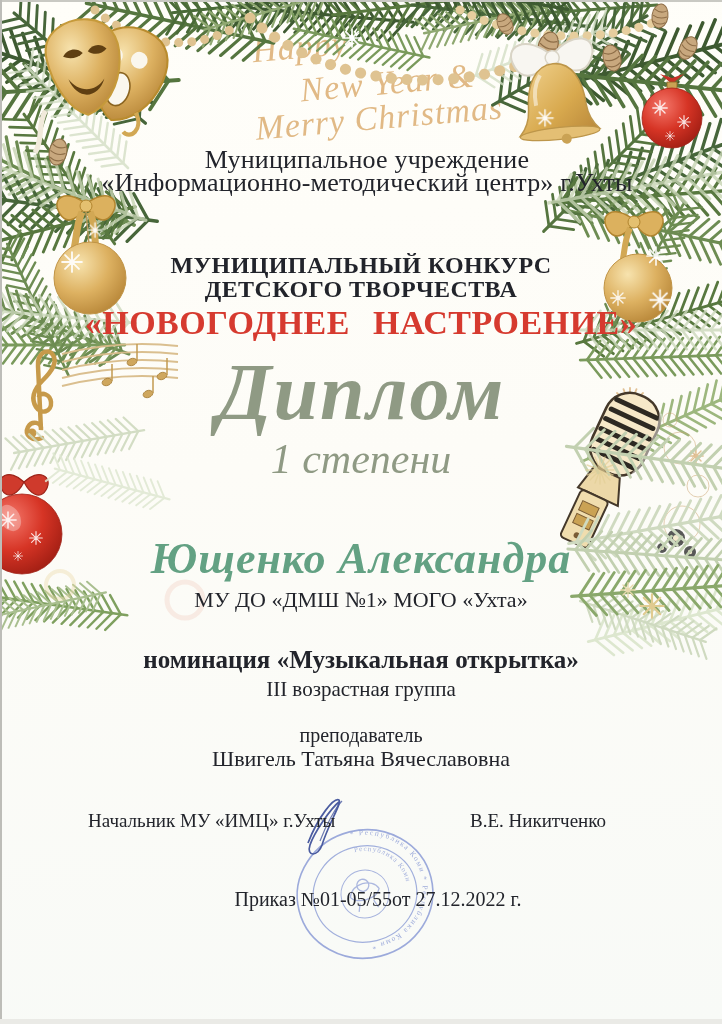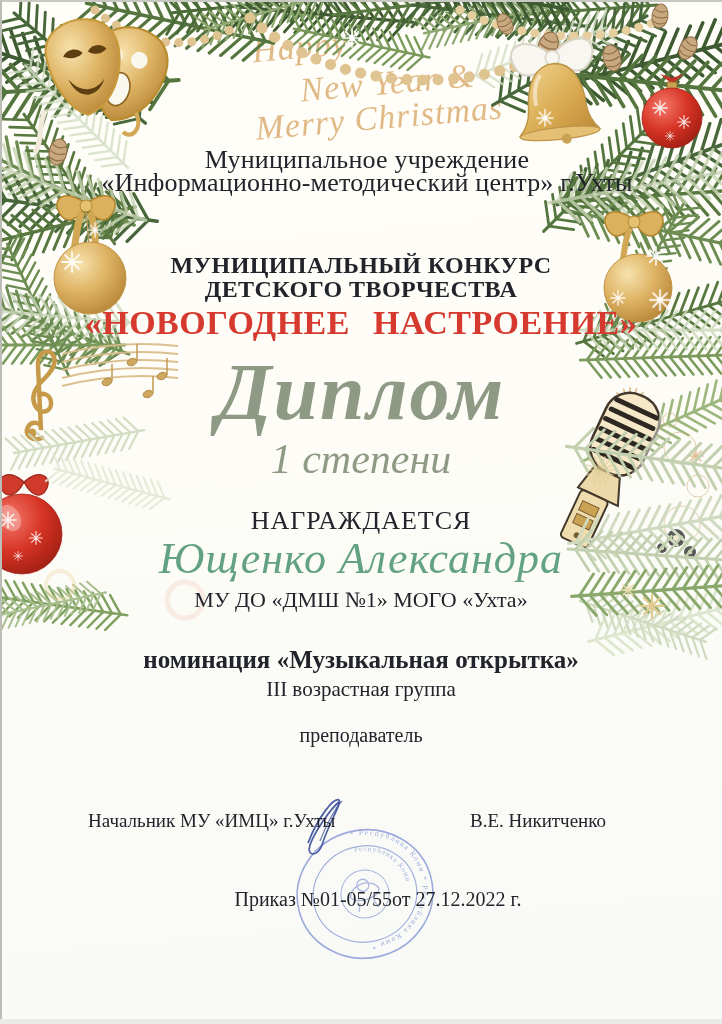--- a/index.html
+++ b/index.html
@@ -11,21 +11,21 @@
   .edge-left{position:absolute;left:0;top:0;bottom:0;width:2px;background:#bdbdb8;z-index:6;}
   .edge-top{position:absolute;left:0;top:0;right:0;height:2px;background:#c9c9c3;z-index:6;}
   .edge-bottom{position:absolute;left:0;bottom:0;right:0;height:5px;background:#eaeae6;z-index:6;}
   .t{position:absolute;left:0;right:0;text-align:center;color:#22242b;line-height:1.12;z-index:3;}
   .org{font-size:26px;letter-spacing:.2px;padding-left:12px;}
   .contest{font-size:24px;font-weight:bold;letter-spacing:.4px;}
   .red-title{font-size:34px;font-weight:bold;color:#d63a2f;word-spacing:14px;letter-spacing:.5px;font-family:Liberation Serif, serif;}
   .diploma{font-size:80px;font-weight:bold;font-style:italic;color:#8f9a84;letter-spacing:2px;}
   .degree{font-size:42px;font-weight:normal;font-style:italic;color:#8f9a84;}
   .award-label{font-size:26px;letter-spacing:1px;}
-  .award-name{font-size:44px;font-weight:normal;font-style:italic;color:#63a183;letter-spacing:1px;}
+  .award-name{font-size:44px;font-weight:bold;font-style:italic;color:#63a183;letter-spacing:1px;}
   .school{font-size:22px;}
   .nomination{font-size:25px;font-weight:bold;}
   .group{font-size:21px;}
   .teacher-label{font-size:20px;}
   .teacher-name{font-size:22px;}
   .sig-row{position:absolute;top:810px;left:0;right:0;font-size:19px;color:#22242b;z-index:3;}
   .sig-left{position:absolute;left:88px;top:0;}
   .sig-right{position:absolute;left:470px;top:0;}
   .order{font-size:20px;margin-left:34px;}
   .watermark{position:absolute;left:0;top:0;right:0;z-index:1;color:#dcae72;opacity:.85;
@@ -323,28 +323,28 @@
   <div class="t org" style="top:168px">«Информационно-методический центр» г.Ухты</div>
 
   <div class="t contest" style="top:252px">МУНИЦИПАЛЬНЫЙ КОНКУРС</div>
   <div class="t contest" style="top:276px">ДЕТСКОГО ТВОРЧЕСТВА</div>
 
   <div class="t red-title" style="top:304px">«НОВОГОДНЕЕ НАСТРОЕНИЕ»</div>
 
   <div class="t diploma" style="top:348px">Диплом</div>
   <div class="t degree" style="top:436px">1 степени</div>
 
-  <div class="t award-label" style="top:506px">НАГРАЖДАЕТСЯ</div>
   <div class="t award-name" style="top:534px">Ющенко Александра</div>
   <div class="t school" style="top:588px">МУ ДО «ДМШ №1» МОГО «Ухта»</div>
 
   <div class="t nomination" style="top:646px">номинация «Музыкальная открытка»</div>
   <div class="t group" style="top:678px">III возрастная группа</div>
 
   <div class="t teacher-label" style="top:724px">преподаватель</div>
+  <div class="t teacher-name" style="top:747px">Швигель Татьяна Вячеславовна</div>
 
   <div class="sig-row">
     <span class="sig-left">Начальник МУ «ИМЦ» г.Ухты</span>
     <span class="sig-right">В.Е. Никитченко</span>
   </div>
 
   <div class="t order" style="top:888px">Приказ №01-05/55от 27.12.2022 г.</div>
 </div>
 
 </body></html>

